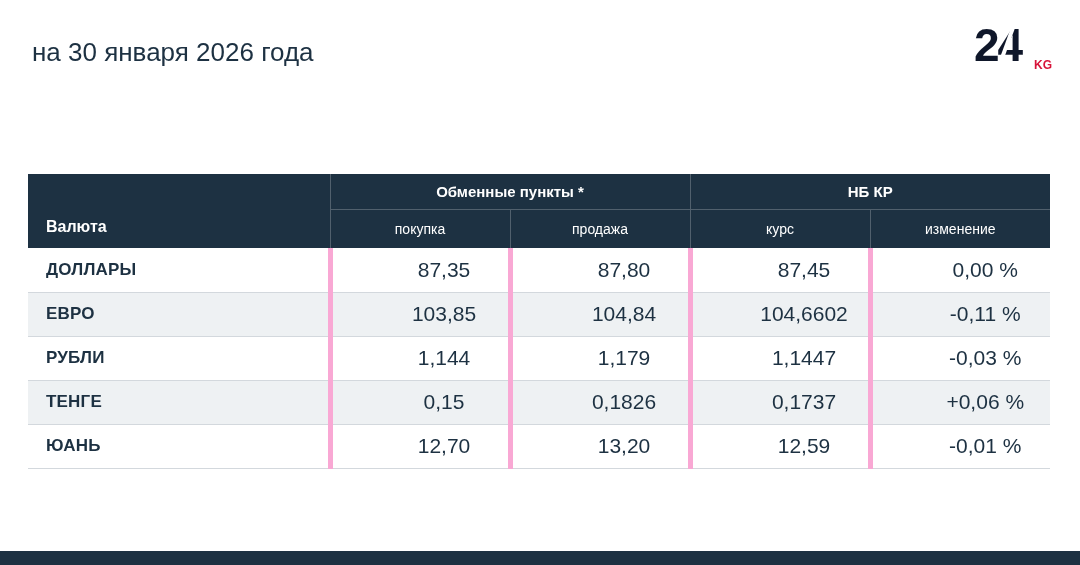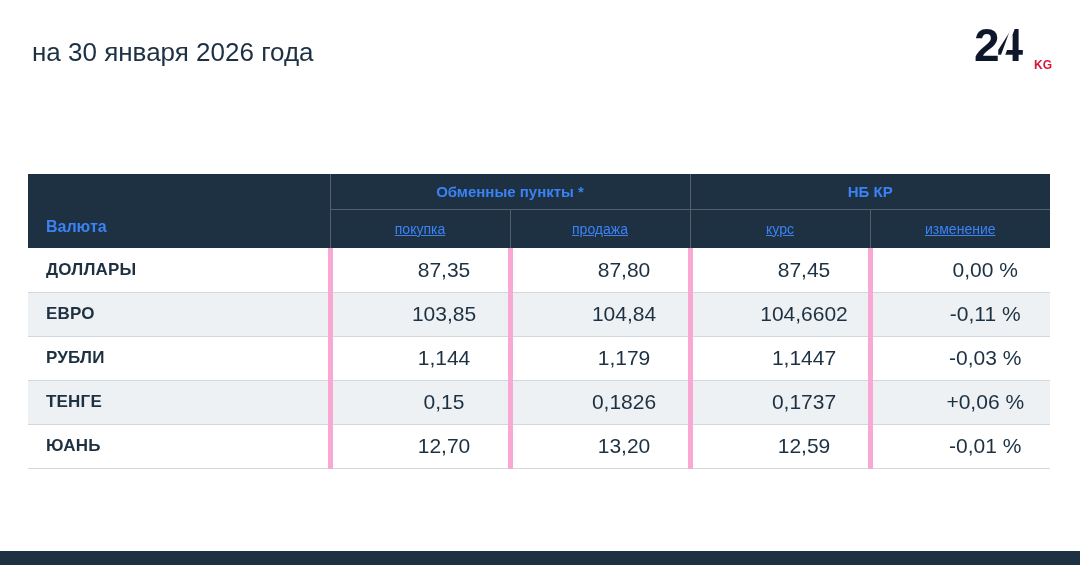--- a/index.html
+++ b/index.html
@@ -94,37 +94,36 @@
     width: 1022px;
     table-layout: fixed;
   }
   table.rates th, table.rates td {
     padding: 0;
     margin: 0;
   }
 
   .hdr-dark {
     background: #1d3142;
-    color: #3b82f6;
+    color: #ffffff;
   }
   .hdr-top-label {
     font-size: 15px;
     font-weight: bold;
     text-align: center;
     height: 35px;
     border-left: 1px solid #51606d;
   }
   .hdr-sub {
     font-size: 14px;
     font-weight: normal;
     text-align: center;
     height: 39px;
     border-left: 1px solid #51606d;
     border-top: 1px solid #51606d;
-    text-decoration: underline;
   }
   .hdr-currency {
     font-size: 16px;
     font-weight: bold;
     text-align: left;
     padding-left: 18px !important;
     vertical-align: bottom;
     padding-bottom: 12px !important;
   }
 

